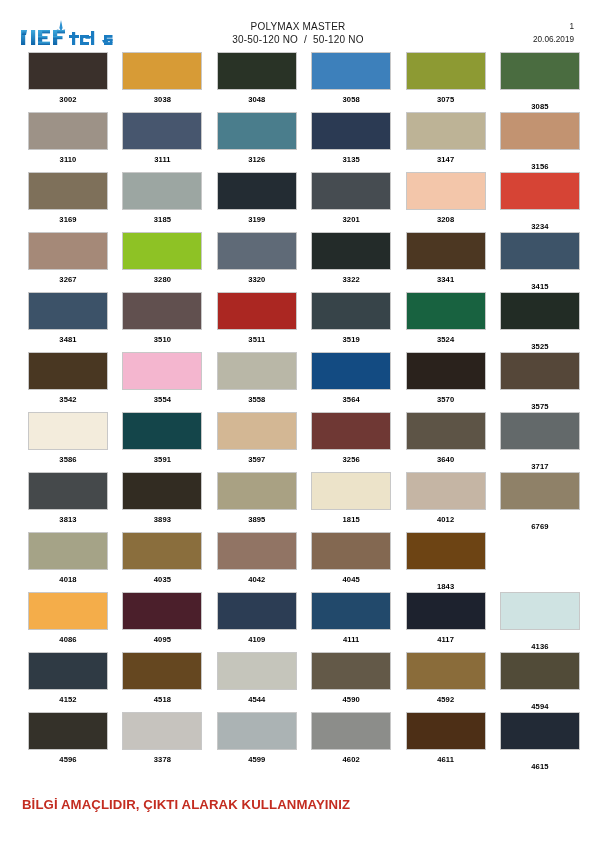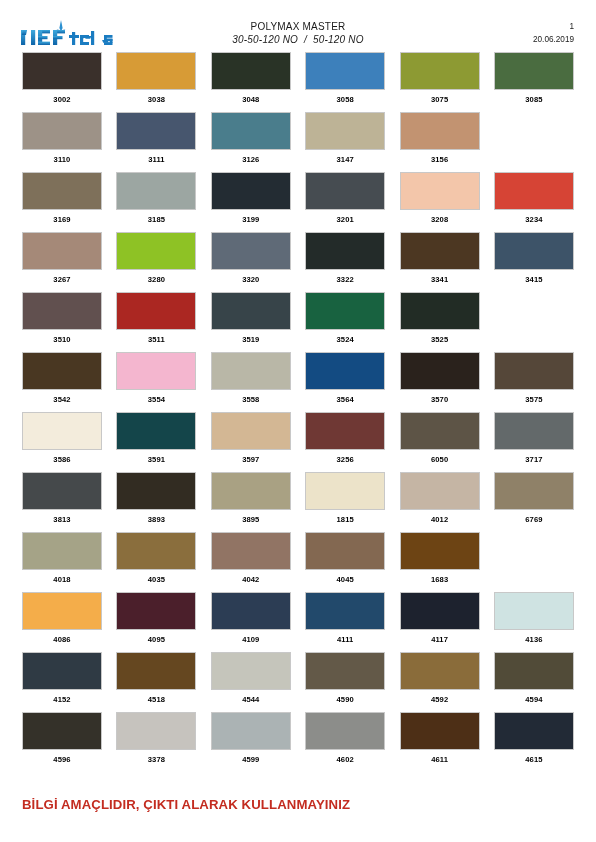--- a/index.html
+++ b/index.html
@@ -35,51 +35,51 @@
     position: absolute;
     left: 0;
     right: 0;
     top: 21px;
     text-align: center;
     font-size: 10px;
     line-height: 12.5px;
     letter-spacing: 0.2px;
     color: #1a1a1a;
   }
-  .header-center .line2 { white-space: pre; font-style: italic; }
+  .header-center .line2 { white-space: pre; }
 
   .header-right {
     position: absolute;
     right: 22px;
     top: 21px;
     text-align: right;
     font-size: 8.2px;
     line-height: 12.5px;
     color: #1a1a1a;
   }
 
   
   .grid {
     position: absolute;
-    left: 22px;
+    left: 28px;
     top: 52px;
     width: 552px;
   }
   .row {
     display: flex;
     height: 60px;
   }
   .cell {
     width: 80px;
     margin-right: 14.4px;
     display: flex;
     flex-direction: column;
     align-items: stretch;
   }
-  .cell:last-child { margin-right: 0; }
+  .cell:last-child { margin-right: 0; justify-content: space-between; }
 
   .chip {
     height: 38px;
     width: 80px;
     border: 1px solid #c8c8c8;
     box-sizing: border-box;
   }
   .chip-label {
     text-align: center;
     font-size: 7.6px;
@@ -199,20 +199,24 @@
       </div>
       <div class="cell">
         <div class="chip" style="background: rgb(71, 86, 110);"></div>
         <div class="chip-label">3111</div>
       </div>
       <div class="cell">
         <div class="chip" style="background: rgb(74, 125, 140);"></div>
         <div class="chip-label">3126</div>
       </div>
       <div class="cell">
+        <div class="chip" style="background: rgb(43, 58, 83);"></div>
+        <div class="chip-label">3135</div>
+      </div>
+      <div class="cell">
         <div class="chip" style="background: rgb(189, 179, 150);"></div>
         <div class="chip-label">3147</div>
       </div>
       <div class="cell">
         <div class="chip" style="background: rgb(194, 147, 113);"></div>
         <div class="chip-label">3156</div>
       </div>
     </div>
     <div class="row">
       <div class="cell">
@@ -261,20 +265,24 @@
         <div class="chip" style="background: rgb(76, 55, 34);"></div>
         <div class="chip-label">3341</div>
       </div>
       <div class="cell">
         <div class="chip" style="background: rgb(61, 83, 104);"></div>
         <div class="chip-label">3415</div>
       </div>
     </div>
     <div class="row">
       <div class="cell">
+        <div class="chip" style="background: rgb(60, 82, 104);"></div>
+        <div class="chip-label">3481</div>
+      </div>
+      <div class="cell">
         <div class="chip" style="background: rgb(97, 80, 79);"></div>
         <div class="chip-label">3510</div>
       </div>
       <div class="cell">
         <div class="chip" style="background: rgb(171, 39, 34);"></div>
         <div class="chip-label">3511</div>
       </div>
       <div class="cell">
         <div class="chip" style="background: rgb(55, 68, 73);"></div>
         <div class="chip-label">3519</div>
@@ -326,21 +334,21 @@
       <div class="cell">
         <div class="chip" style="background: rgb(211, 183, 148);"></div>
         <div class="chip-label">3597</div>
       </div>
       <div class="cell">
         <div class="chip" style="background: rgb(111, 56, 52);"></div>
         <div class="chip-label">3256</div>
       </div>
       <div class="cell">
         <div class="chip" style="background: rgb(93, 84, 70);"></div>
-        <div class="chip-label">6050</div>
+        <div class="chip-label">3640</div>
       </div>
       <div class="cell">
         <div class="chip" style="background: rgb(99, 105, 106);"></div>
         <div class="chip-label">3717</div>
       </div>
     </div>
     <div class="row">
       <div class="cell">
         <div class="chip" style="background: rgb(69, 73, 75);"></div>
         <div class="chip-label">3813</div>
@@ -378,21 +386,21 @@
       <div class="cell">
         <div class="chip" style="background: rgb(145, 116, 100);"></div>
         <div class="chip-label">4042</div>
       </div>
       <div class="cell">
         <div class="chip" style="background: rgb(131, 104, 81);"></div>
         <div class="chip-label">4045</div>
       </div>
       <div class="cell">
         <div class="chip" style="background: rgb(109, 68, 20);"></div>
-        <div class="chip-label">1683</div>
+        <div class="chip-label">1843</div>
       </div>
     </div>
     <div class="row">
       <div class="cell">
         <div class="chip" style="background: rgb(244, 173, 74);"></div>
         <div class="chip-label">4086</div>
       </div>
       <div class="cell">
         <div class="chip" style="background: rgb(75, 31, 43);"></div>
         <div class="chip-label">4095</div>

